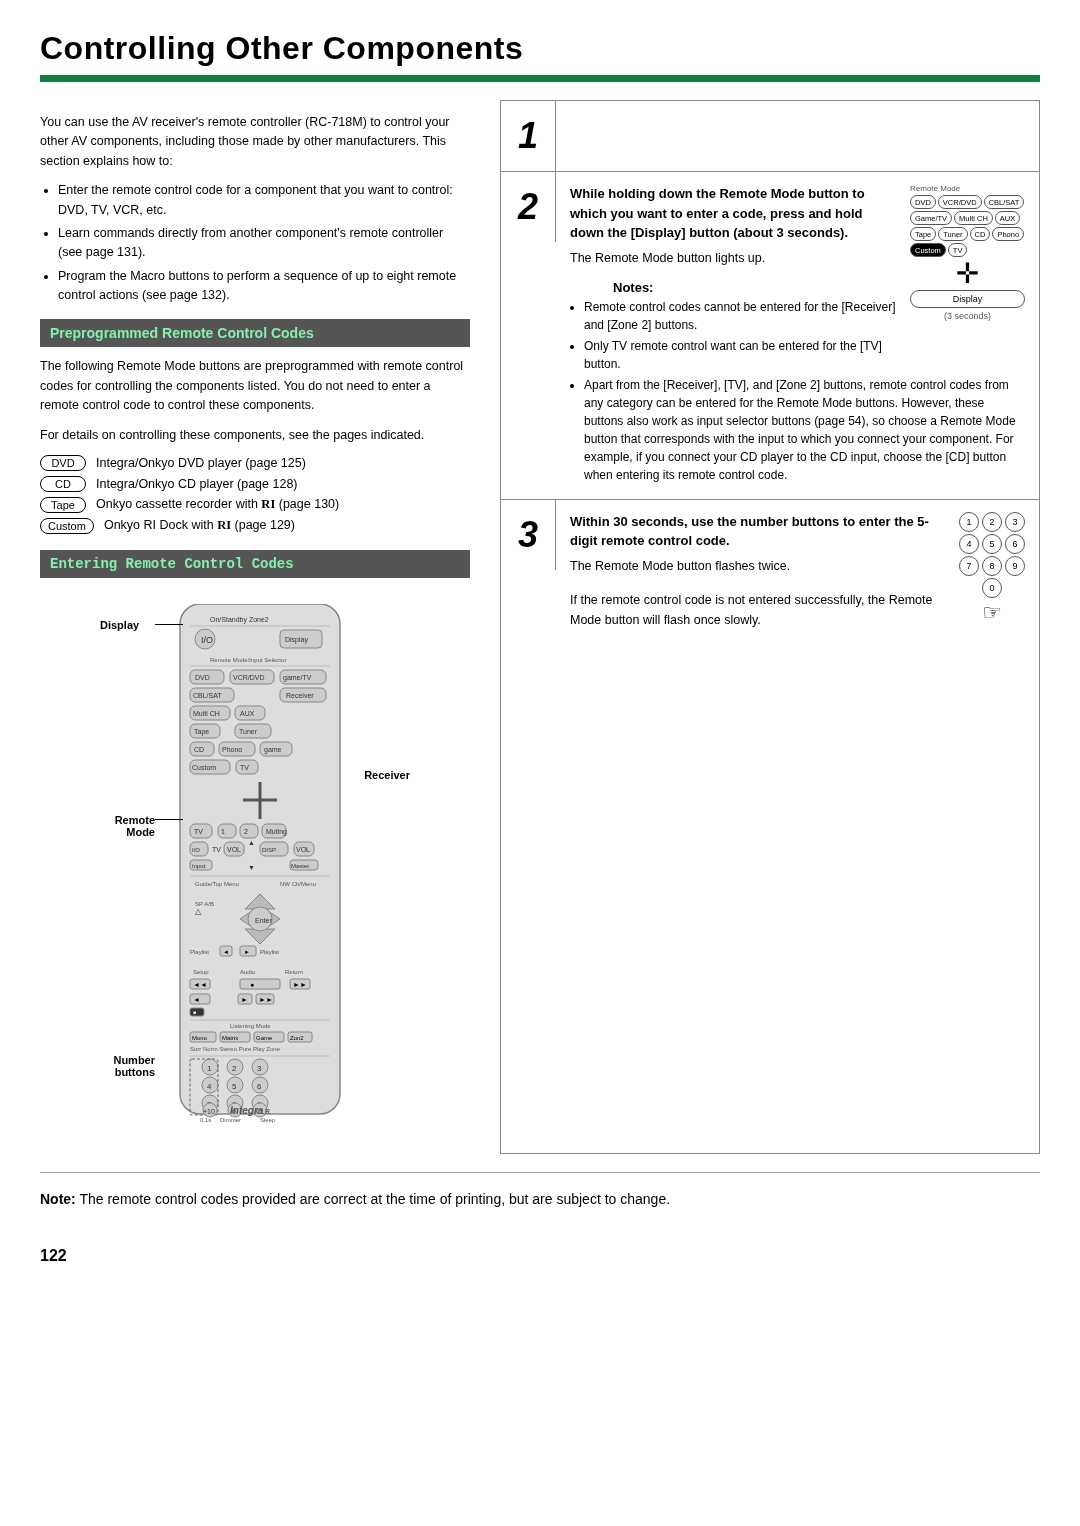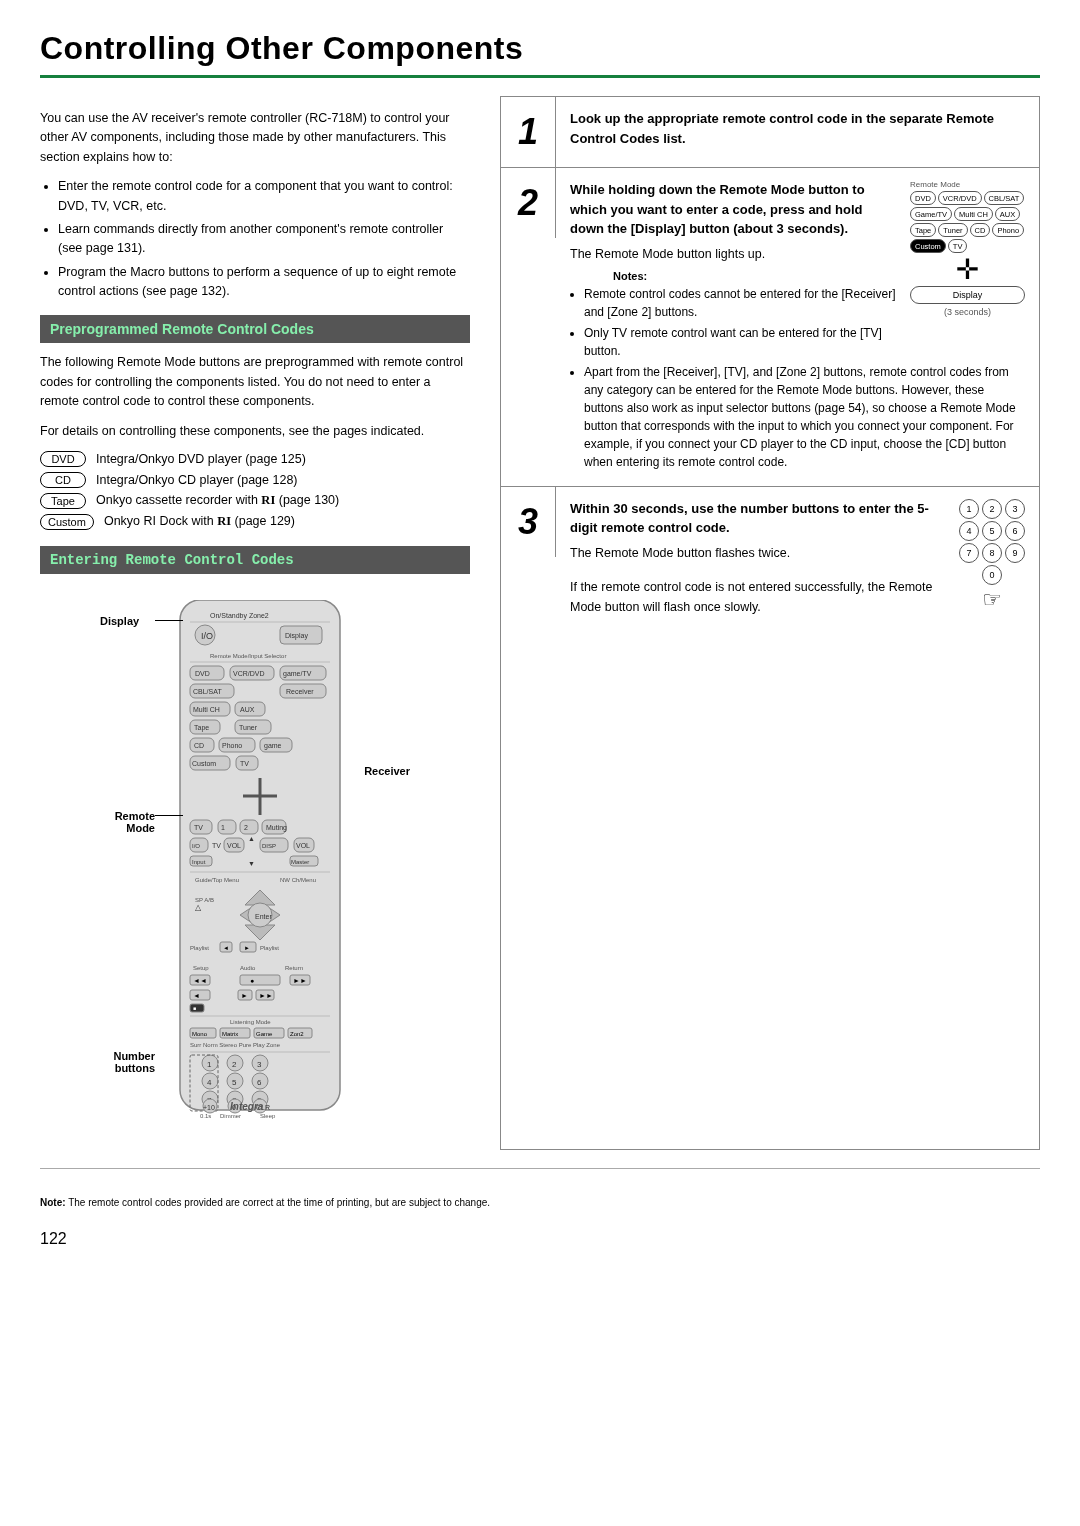--- a/index.html
+++ b/index.html
@@ -8,21 +8,21 @@
       font-size: 13px;
       background: #fff;
       color: #000;
       width: 1080px;
       min-height: 1526px;
       padding: 30px 40px;
     }
     h1.page-title {
       font-size: 32px;
       font-weight: bold;
-      border-bottom: 3px solid #15803d;
+      border-bottom: 7px solid #15803d;
       padding-bottom: 8px;
       margin-bottom: 18px;
       letter-spacing: 0.5px;
     }
     .two-col {
       display: flex;
       gap: 30px;
     }
     .left-col {
       width: 430px;
@@ -117,22 +117,22 @@
       font-size: 13px;
       line-height: 1.5;
       margin-bottom: 6px;
     }
     .step-content .step-body {
       font-size: 12.5px;
       line-height: 1.55;
     }
     .step-content .notes-label {
       font-weight: bold;
-      font-size: 11px;
-      margin-top: 6px;
+      font-size: 13px;
+      margin-top: 12px;
       margin-bottom: 3px;
       padding-left: 43px;
     }
     .step-content .notes-list {
       margin-left: 14px;
     }
     .step-content .notes-list li {
       font-size: 12px;
       line-height: 1.5;
       list-style-type: disc;
@@ -165,33 +165,33 @@
       justify-content: center;
     }
     .numpad-finger {
       font-size: 22px;
       text-align: center;
       margin-top: 2px;
     }
     
     .bottom-note {
       margin-top: 18px;
-      font-size: 10px;
+      font-size: 14px;
       line-height: 1.55;
       border-top: 1px solid #aaa;
-      padding-top: 26px;
+      padding-top: 16px;
     }
     .bottom-note .note-label {
       font-weight: bold;
     }
     
     .page-number {
-      margin-top: 20px;
+      margin-top: 36px;
       font-size: 16px;
-      font-weight: normal;
+      font-weight: bold;
     }
     
     .remote-svg-container {
       position: relative;
       width: 310px;
       height: 560px;
     }
     .remote-label-text {
       position: absolute;
       font-size: 11px;
@@ -421,21 +421,20 @@
         </div>
       </div>
     </div>
   </div>
 
   <div class="right-col">
 
     <div class="step-row">
       <div class="step-num">1</div>
       <div class="step-content">
-        <div class="step-heading">Look up the appropriate remote control code in the separate Remote Control Codes list.</div>
       </div>
     </div>
 
     <div class="step-row">
       <div class="step-num">2</div>
       <div class="step-content">
 
         <div class="step2-remote-mini">
           <div style="font-size:8px;color:#555;margin-bottom:2px;">Remote Mode</div>
           <div style="display:flex;flex-wrap:wrap;gap:2px;width:115px;margin-bottom:3px;">

